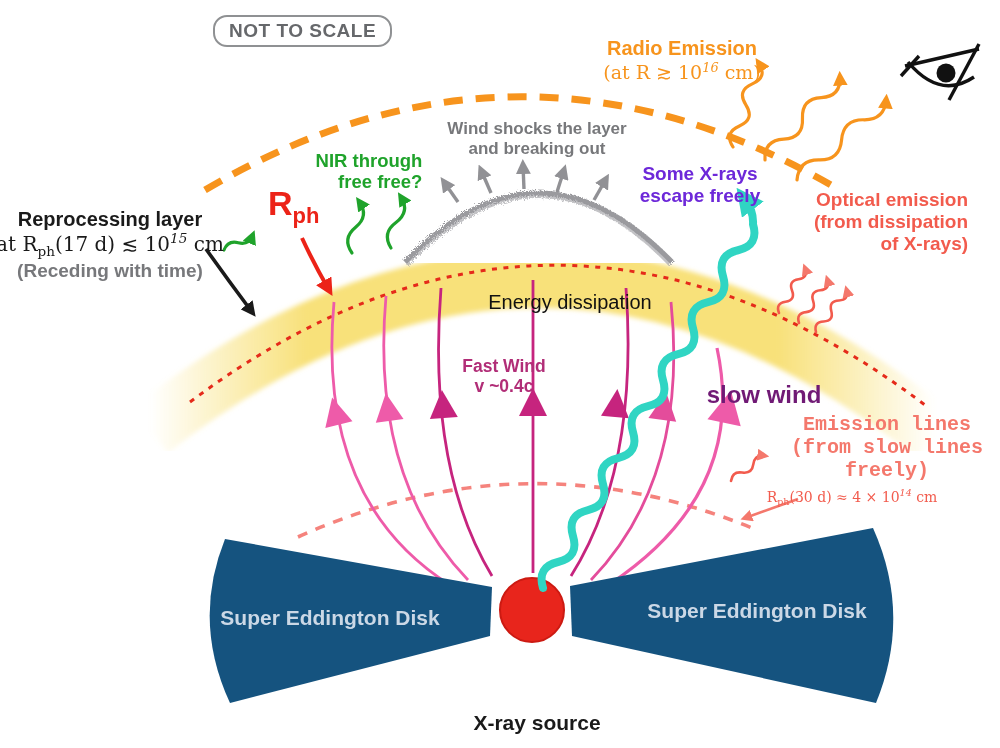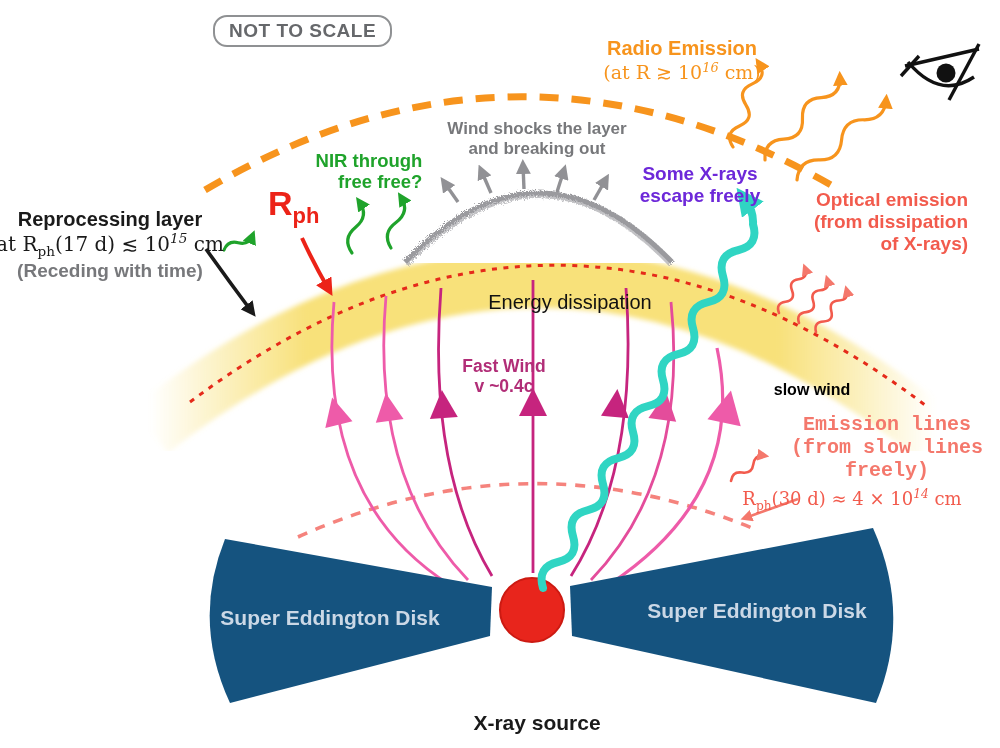--- a/index.html
+++ b/index.html
@@ -175,28 +175,28 @@
     <span class="l1" style="color:#77787B;font-size:19px;">(Receding with time)</span>
   </div>
 
   <div class="lbl ctr" style="left:570px;top:263px;color:#111;font-size:20px;font-weight:normal;margin-top:28px;">Energy dissipation</div>
 
   <div class="lbl ctr" style="left:504px;top:356px;color:#B12D77;font-size:17.5px;">
     <span class="l1">Fast Wind</span>
     <span class="l1">v ~0.4c</span>
   </div>
 
-  <div class="lbl ctr" style="left:812px;top:381px;color:#000000;font-size:16px;">slow wind</div>
+  <div class="lbl ctr" style="left:764px;top:381px;color:#701a75;font-size:24px;">slow wind</div>
 
   <div class="lbl ctr" style="left:887px;top:413px;color:#F4786C;font-size:20px;font-family:Liberation Mono, monospace;">
     <span class="l1">Emission lines</span>
     <span class="l1">(from slow lines</span>
     <span class="l1">freely)</span>
   </div>
 
-  <div class="lbl ctr mth" style="left:852px;top:487px;color:#F25B4D;font-size:18px;"><span>R</span><sub>ph</sub><span>(30 d) ≈ 4 × 10</span><sup>14</sup><span> cm</span></div>
+  <div class="lbl ctr mth" style="left:852px;top:487px;color:#F25B4D;font-size:14px;"><span>R</span><sub>ph</sub><span>(30 d) ≈ 4 × 10</span><sup>14</sup><span> cm</span></div>
 
   <div class="lbl ctr" style="left:330px;top:606px;color:#CBD8E6;font-size:21px;">Super Eddington Disk</div>
   <div class="lbl ctr" style="left:757px;top:599px;color:#CBD8E6;font-size:21px;">Super Eddington Disk</div>
 
   <div class="lbl ctr" style="left:537px;top:711px;color:#1A1A1A;font-size:21px;">X-ray source</div>
 
 </div>
 
 </body></html>

